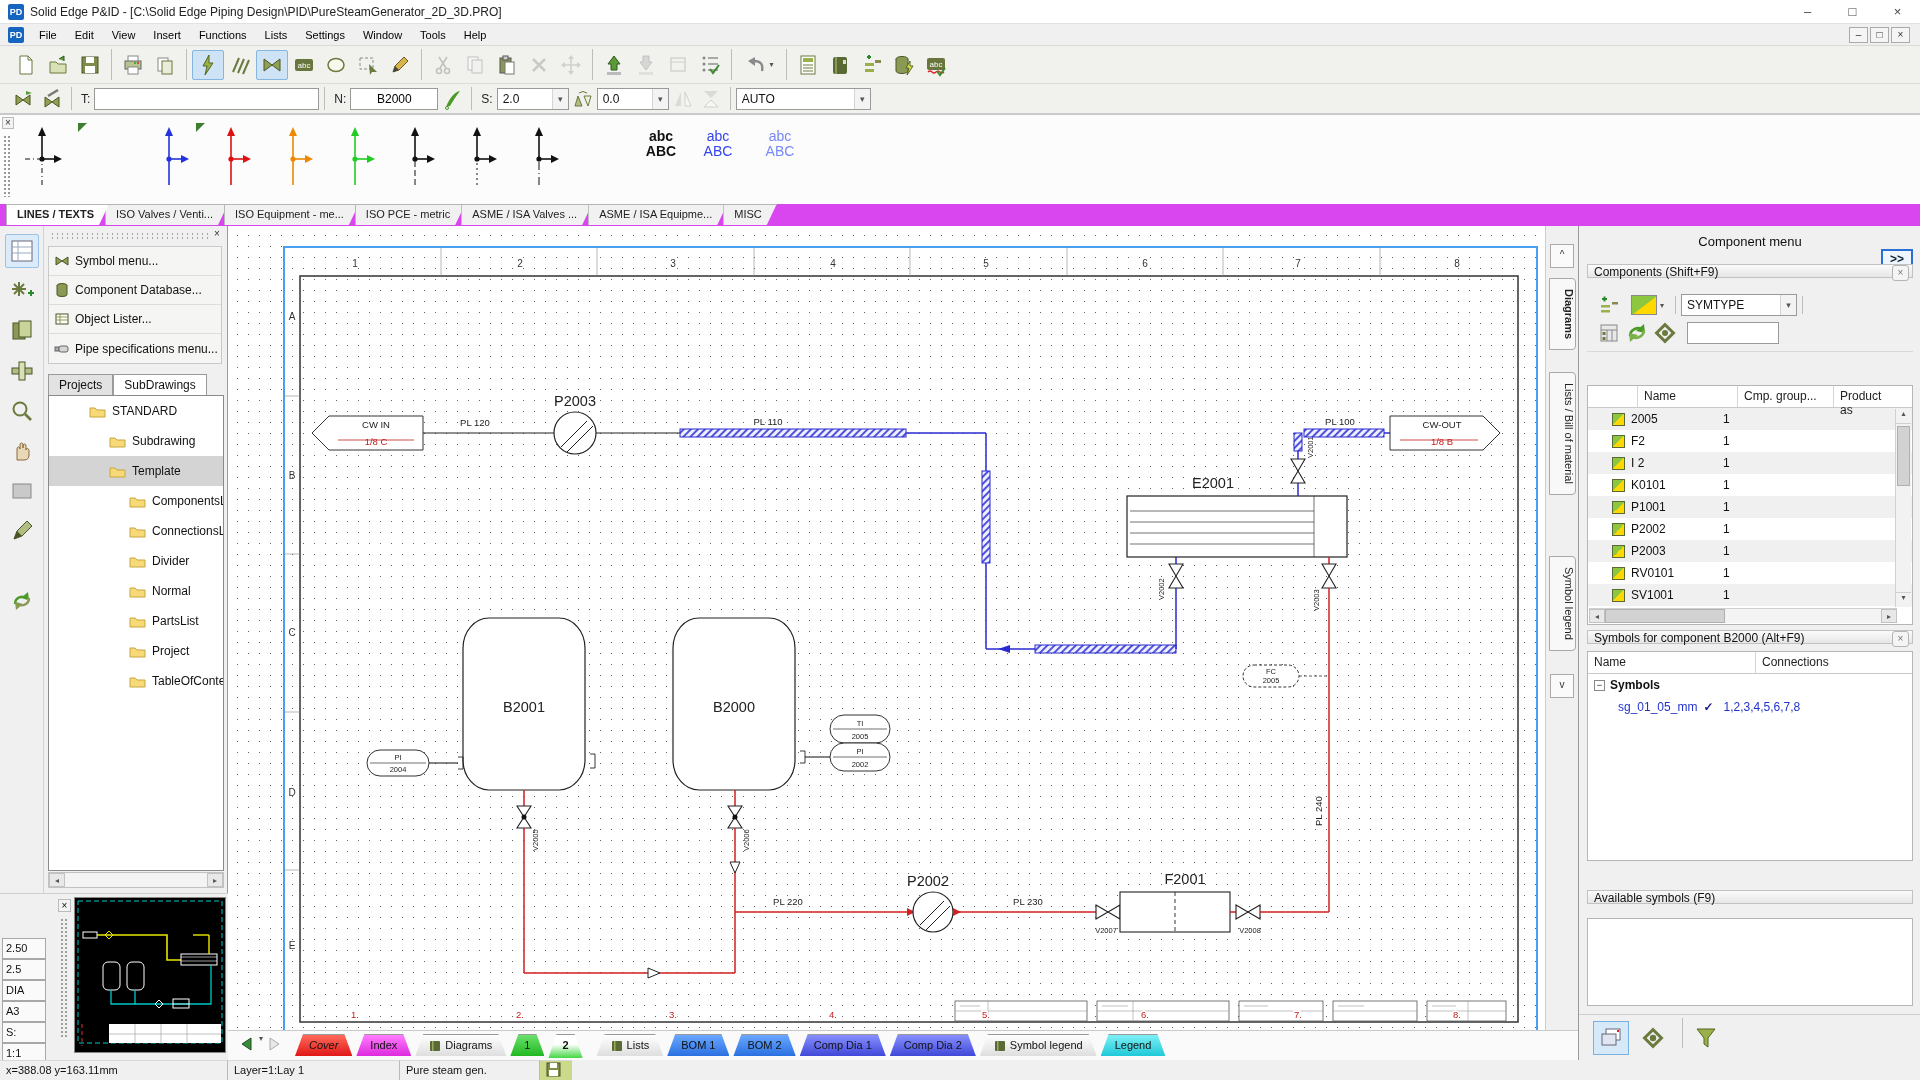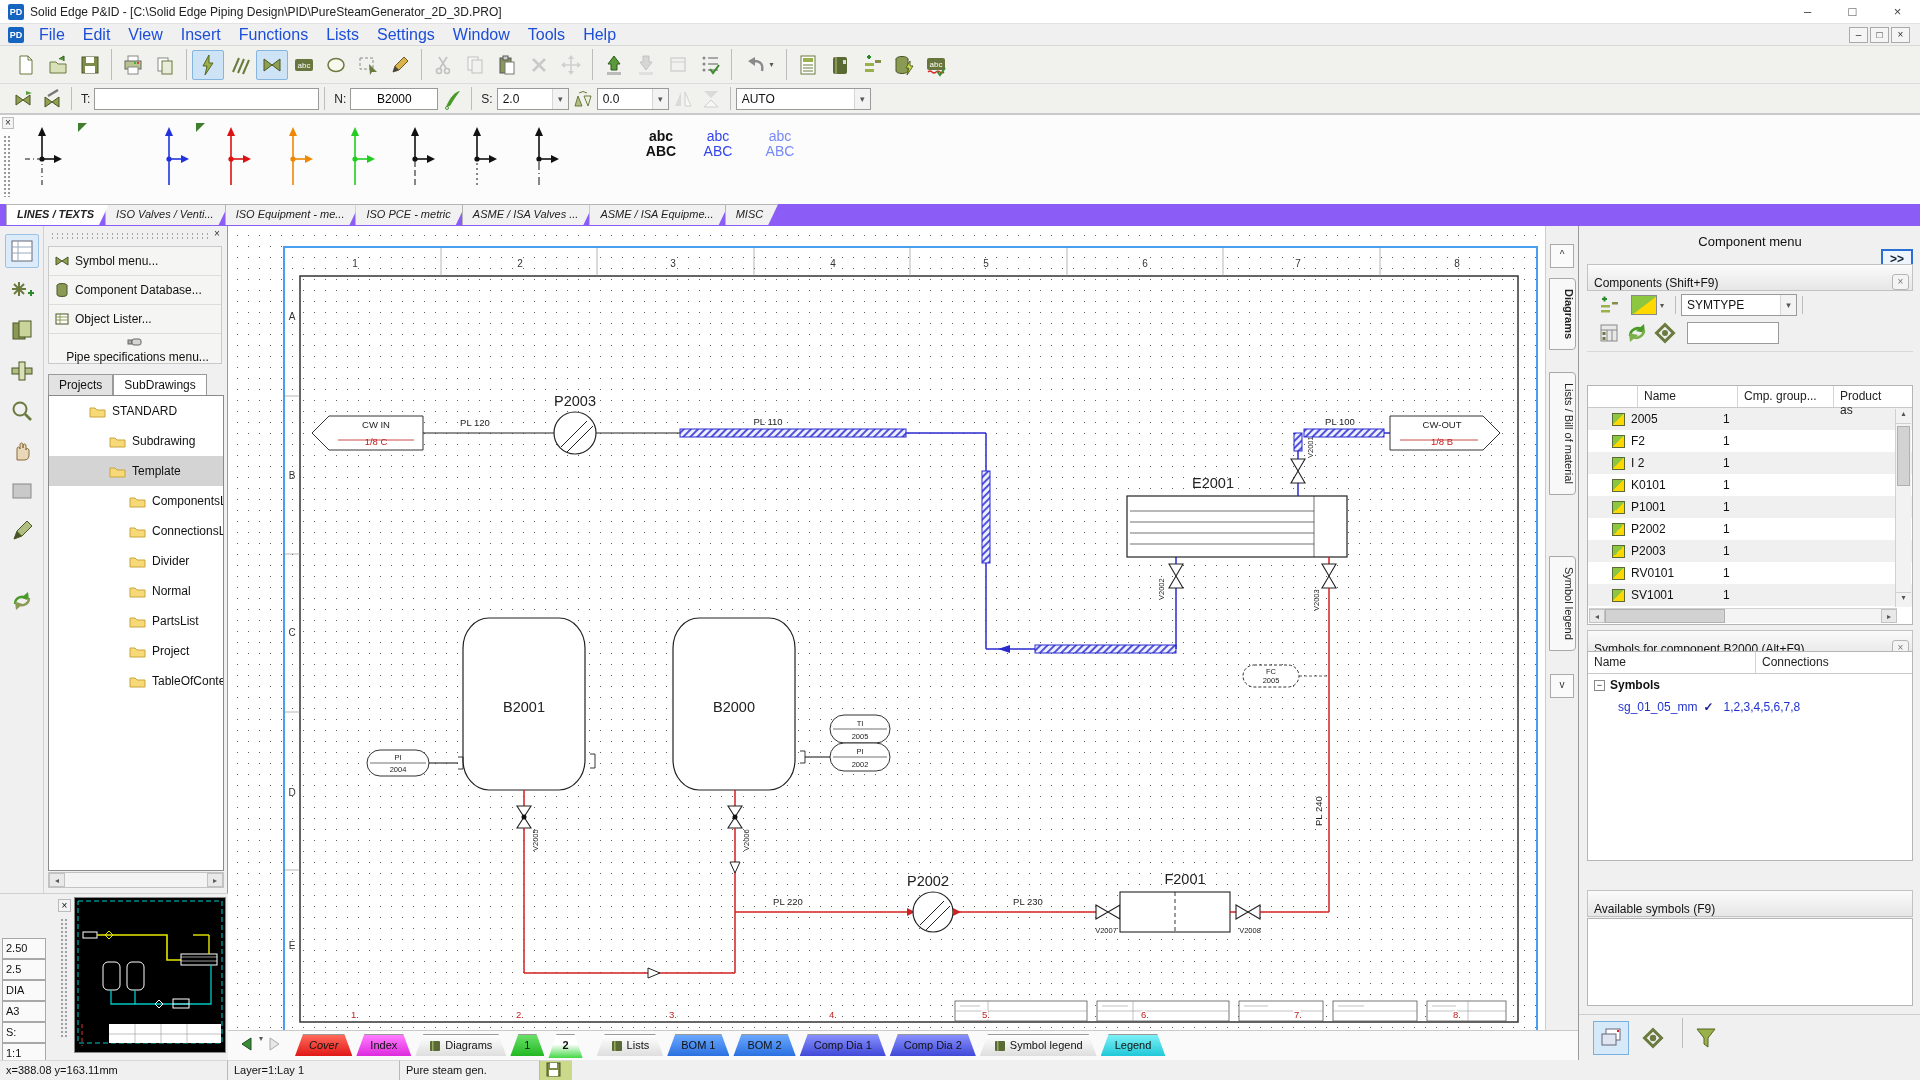--- a/index.html
+++ b/index.html
@@ -8,21 +8,21 @@
   #app { position:relative; width:1920px; height:1080px; background:#f0f0f0;border-radius:7px; }
   .abs { position:absolute; }
 
   
   .titlebar { left:0; top:0; width:1920px; height:24px; background:#ffffff; display:flex; align-items:center; border-bottom:1px solid #e2e2e2; }
   .appicon { width:16px; height:16px; background:#1565c0; color:#fff; font-size:9px; font-weight:bold; display:flex; align-items:center; justify-content:center; margin:0 6px 0 8px; border-radius:2px; }
   .title-text { font-size:12px; color:#222; }
   .wincontrols { margin-left:auto; display:flex; height:24px; }
   .winbtn { width:45px; height:24px; display:flex; align-items:center; justify-content:center; font-size:13px; color:#444; }
   .menubar { left:0; top:24px; width:1920px; height:22px; background:#f0f0f0; display:flex; align-items:center; border-bottom:1px solid #d9d9d9; }
-  .menu-item { padding:2px 9px; font-size:16px; color:#1d4ed8; }
+  .menu-item { padding:2px 9px; font-size:11px; color:#000000; }
   .mdi-controls { margin-left:auto; display:flex; margin-right:10px; }
   .mdibtn { width:19px; height:16px; border:1px solid #aaa; background:#f5f5f5; font-size:10px; display:flex; align-items:center; justify-content:center; margin-left:2px; color:#333; }
 
   
   .toolbar1 { left:0; top:46px; width:1920px; height:38px; background:#f1f1ee; border-bottom:1px solid #dcdcdc; display:flex; align-items:center; padding-left:10px; }
   .toolbar2 { left:0; top:84px; width:1920px; height:30px; background:#f1f1ee; border-bottom:1px solid #c9c9c9; display:flex; align-items:center; padding-left:10px; }
   .tbtn { width:32px; height:30px; display:flex; align-items:center; justify-content:center; border:1px solid transparent; border-radius:2px; }
   .tbtn.sm { width:28px; height:24px; }
   .tbtn.active { background:#cfe3f7; border-color:#84b6e0; }
   .tbtn.disabled { opacity:.45; }
@@ -35,37 +35,37 @@
 
   
   .palette { left:0; top:114px; width:1920px; height:90px; background:#fcfcfc; border-top:1px solid #c9c9c9; }
   .pal-close { left:2px; top:2px; width:12px; height:12px; font-size:10px; line-height:10px; text-align:center; color:#333; border:1px solid #bbb; background:#f3f3f3; }
   .pal-grip { left:3px; top:20px; width:8px; height:62px; background-image:radial-gradient(#9a9a9a 1px, transparent 1.1px); background-size:4px 4px; }
   .psym { top:6px; width:48px; height:72px; display:flex; align-items:center; justify-content:center; }
   .ptxt { top:14px; width:52px; height:56px; text-align:center; font-weight:bold; line-height:15px; font-size:14px; }
   .ptxt.blue { color:#3344ee; font-weight:normal; }
   .ptxt.blue2 { color:#7788f5; font-weight:normal; }
   .fold { width:0; height:0; border-left:9px solid #3f7d2f; border-bottom:9px solid transparent; }
-  .paltabs { left:0; top:204px; width:1920px; height:26px; background:#8b5cf6; border-bottom:1px solid #b9b9b9; display:flex; align-items:flex-start; padding-left:6px;font-style:italic; }
+  .paltabs { left:0; top:204px; width:1920px; height:26px; background:#d946ef; border-bottom:1px solid #b9b9b9; display:flex; align-items:flex-start; padding-left:6px; }
   .paltab { height:21px; padding:3px 14px 0 10px; font-size:11px; color:#222; background:#f1f1f1; border:1px solid #b5b5b5; border-bottom:none; clip-path:polygon(0 0,100% 0,calc(100% - 10px) 100%,0 100%); margin-right:-4px; }
   .paltab.active { background:#fff; font-weight:bold; z-index:2; }
 
   
   .leftstrip { left:0; top:226px; width:44px; height:667px; background:#f0f0f0; border-right:1px solid #d2d2d2; display:flex; flex-direction:column; align-items:center; padding-top:8px; }
   .stripbtn { width:34px; height:34px; display:flex; align-items:center; justify-content:center; margin-bottom:6px; border:1px solid transparent; border-radius:2px; }
   .stripbtn.sel { background:#dcebf9; border-color:#9cc3e5; }
   .stripgap { height:30px; }
 
   
   .leftpanel { left:44px; top:226px; width:184px; height:667px; background:#f0f0f0; border-right:1px solid #9a9a9a; }
   .lp-grip { left:6px; top:6px; width:160px; height:8px; background-image:radial-gradient(#a5a5a5 1px, transparent 1.1px); background-size:5px 4px; }
   .lp-close { right:4px; top:3px; width:12px; height:12px; font-size:10px; line-height:10px; text-align:center; color:#333; }
   .lp-buttons { left:4px; top:20px; width:174px; border:1px solid #c9c9c9; background:#f5f5f4; }
   .lp-btn { height:29px; display:flex; align-items:center; padding-left:5px; border-bottom:1px solid #ddd; font-size:12px; }
-  .lp-btn:last-child { border-bottom:none;flex-direction:column; }
+  .lp-btn:last-child { border-bottom:none; }
   .lp-btn svg { margin-right:5px; flex:none; }
   .lp-tabs { left:4px; top:148px; display:flex; }
   .lp-tab { height:21px; padding:3px 10px 0 10px; font-size:12px; border:1px solid #9a9a9a; border-bottom:none; background:#e2e2e2; }
   .lp-tab.active { background:#fff; z-index:2; }
   .lp-tree { left:4px; top:169px; width:176px; height:476px; background:#fff; border:1px solid #8a8a8a; overflow:hidden; }
   .trow { height:30px; display:flex; align-items:center; font-size:12px; }
   .trow.sel { background:#d4d4d4; }
   .trow svg { margin-right:6px; flex:none; }
   .lp-hscroll { left:4px; top:646px; width:176px; height:16px; background:#f0f0f0; border:1px solid #c2c2c2; display:flex; }
   .scr-arr { width:16px; height:100%; background:#e8e8e8; border:1px solid #c2c2c2; font-size:8px; color:#555; display:flex; align-items:center; justify-content:center; }
@@ -85,21 +85,21 @@
   
   .sidetabs { left:1545px; top:226px; width:33px; height:804px; background:#f0f0f0; border-left:1px solid #cdcdcd; }
   .st-arr { left:4px; width:24px; height:24px; border:1px solid #aaa; background:#fafafa; text-align:center; font-size:10px; color:#333; padding-top:4px; }
   .vtab { left:3px; width:27px; border:1px solid #a8a8a8; background:#f8f8f8; border-radius:0 4px 4px 0; writing-mode:vertical-rl; font-size:11px; padding:10px 0; text-align:center; color:#222; }
   .vtab.bold { font-weight:bold; }
 
   
   .rightpanel { left:1578px; top:226px; width:342px; height:834px; background:#f0f0f0; border-left:1px solid #9a9a9a; }
   .cm-header { left:8px; top:8px; width:326px; height:24px; display:flex; align-items:center; font-size:13px; color:#111;flex-direction:column; }
   .cm-expand { margin-left:auto; width:32px; height:21px; border:2px solid #2a6fd4; background:#eef5fd; color:#123; font-size:12px; font-weight:bold; text-align:center; line-height:17px; }
-  .secbar { height:27px; background:linear-gradient(#fbfbfb,#e6e6e6); border:1px solid #c2c2c2; display:flex; align-items:flex-end; font-size:12px; padding-left:6px; }
+  .secbar { height:14px; background:linear-gradient(#fbfbfb,#e6e6e6); border:1px solid #c2c2c2; display:flex; align-items:flex-start; font-size:12px; padding-left:6px; }
   .secbar .xbtn { margin-left:auto; margin-right:3px; width:17px; height:16px; border:1px solid #b5b5b5; border-radius:3px; background:#f4f4f4; color:#777; font-size:10px; text-align:center; line-height:13px; }
   .cm-tools { display:flex; align-items:center; padding:5px 0 4px 8px; }
   .cm-tools2 { display:flex; align-items:center; padding:0 0 6px 8px; border-bottom:1px solid #d8d8d8; }
   .colorbtn { width:26px; height:20px; border:1px solid #8a8a8a; background:#ffd800; position:relative; overflow:hidden; }
   .colorbtn::after { content:""; position:absolute; left:0; top:0; border-top:19px solid #8dc63f; border-right:25px solid transparent; }
   .grid-table { left:8px; top:159px; width:326px; height:240px; background:#fff; border:1px solid #b5b5b5; font-size:12px; }
   .gt-head { display:flex; height:22px; border-bottom:1px solid #c9c9c9; background:#fff; }
   .gt-hc { border-right:1px solid #d5d5d5; padding:3px 0 0 6px; color:#222; }
   .gt-row { display:flex; height:22px; align-items:center; }
   .gt-row.alt { background:#f0f0f0; }

